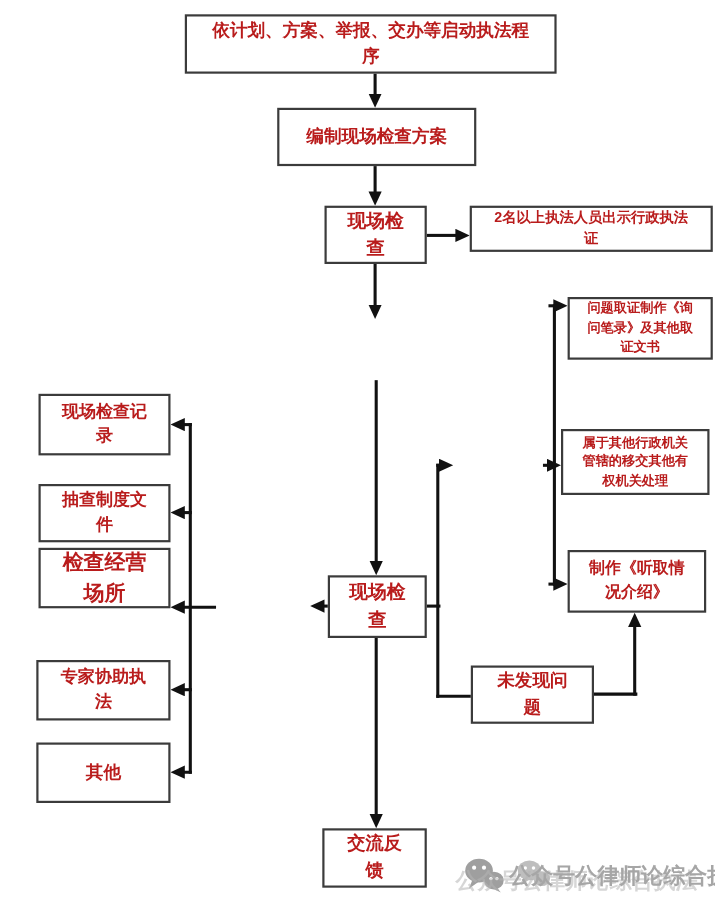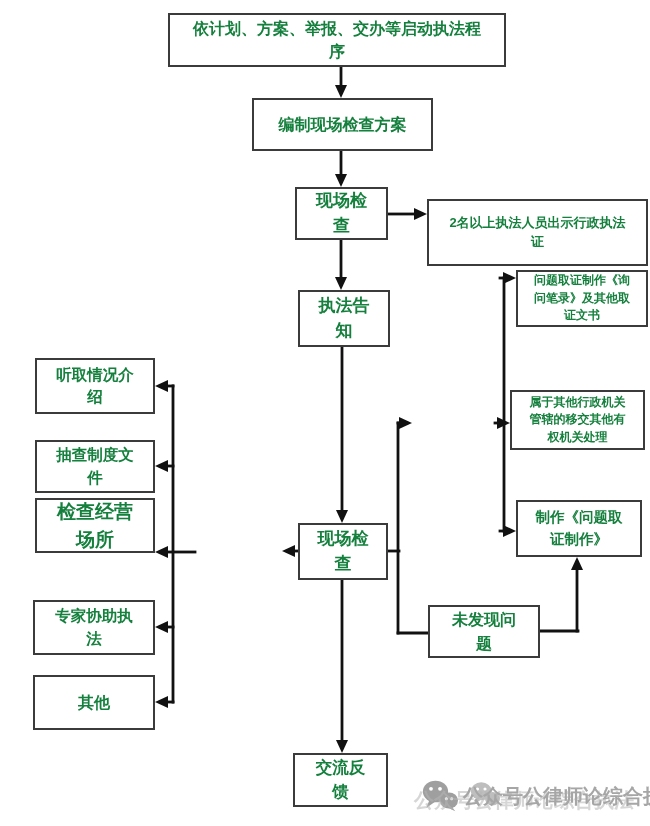--- a/index.html
+++ b/index.html
@@ -21,21 +21,21 @@
     top: 0;
     width: 650px;
     height: 826px;
     pointer-events: none;
   }
   .node {
     position: absolute;
     box-sizing: border-box;
     background: #ffffff;
     border: 2px solid #3b3b3b;
-    color: #15803d;
+    color: #b91c1c;
     font-weight: bold;
     display: flex;
     align-items: center;
     justify-content: center;
     text-align: center;
     line-height: 1.45;
     padding: 2px 16px;
     z-index: 2;
   }
   .watermark {
@@ -130,32 +130,31 @@
       <line x1="342" y1="580" x2="342" y2="740" marker-end="url(#ah)"></line>
     </g>
   </svg>
 
   <div class="node" style="left:168px; top:13px;  width:338px; height:54px; font-size:16px;">依计划、方案、举报、交办等启动执法程序</div>
 
   <div class="node" style="left:252px; top:98px;  width:181px; height:53px; font-size:16px;">编制现场检查方案</div>
 
   <div class="node" style="left:295px; top:187px; width:93px;  height:53px; font-size:17px;">现场检查</div>
 
-  <div class="node" style="left:427px; top:187px; width:221px; height:67px; font-size:13px;margin-top:12px;">2名以上执法人员出示行政执法证</div>
+  <div class="node" style="left:427px; top:187px; width:221px; height:42px; font-size:13px;">2名以上执法人员出示行政执法证</div>
 
-  <div class="node" style="left:298px; top:290px; width:92px;  height:57px; font-size:17px;">执法告知</div>
 
   <div class="node" style="left:516px; top:270px; width:132px; height:57px; font-size:12px;">问题取证制作《询问笔录》及其他取证文书</div>
 
 
   <div class="node" style="left:510px; top:390px; width:135px; height:60px; font-size:12px;">属于其他行政机关管辖的移交其他有权机关处理</div>
 
-  <div class="node" style="left:516px; top:500px; width:126px; height:57px; font-size:14.5px;">制作《问题取证制作》</div>
+  <div class="node" style="left:516px; top:500px; width:126px; height:57px; font-size:14.5px;">制作《听取情况介绍》</div>
 
-  <div class="node" style="left:35px;  top:358px; width:120px; height:56px; font-size:15.5px;">听取情况介绍</div>
+  <div class="node" style="left:35px;  top:358px; width:120px; height:56px; font-size:15.5px;">现场检查记录</div>
 
   <div class="node" style="left:35px;  top:440px; width:120px; height:53px; font-size:15.5px;">抽查制度文件</div>
 
   <div class="node" style="left:35px;  top:498px; width:120px; height:55px; font-size:19px;">检查经营场所</div>
 
   <div class="node" style="left:33px;  top:600px; width:122px; height:55px; font-size:15.5px;">专家协助执法</div>
 
   <div class="node" style="left:33px;  top:675px; width:122px; height:55px; font-size:16px;">其他</div>
 
 

